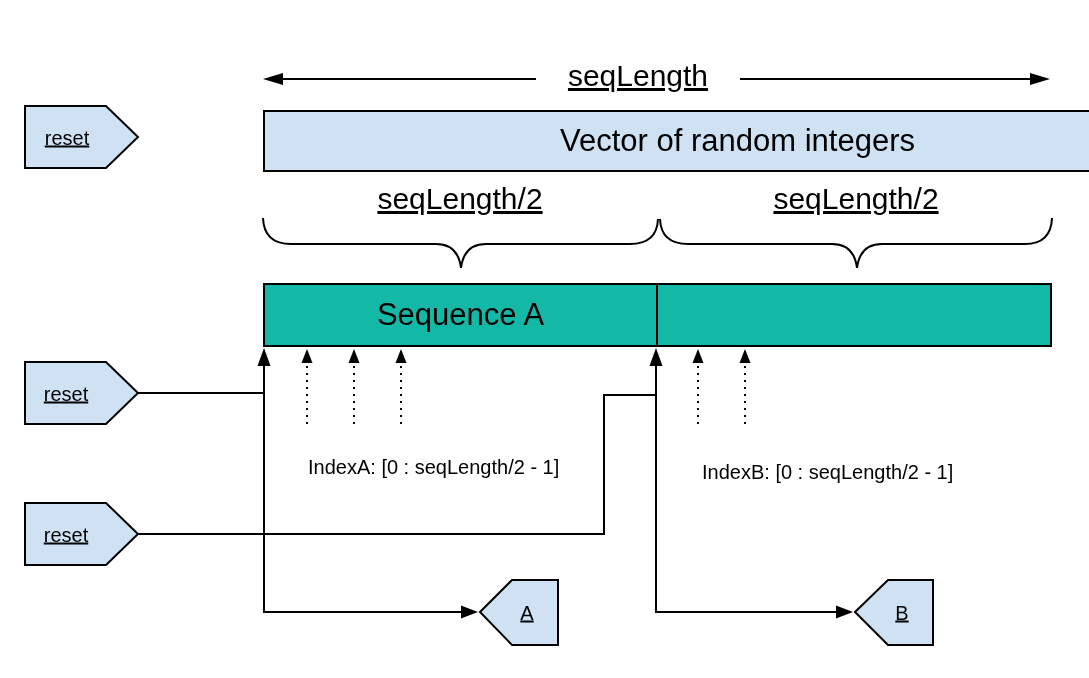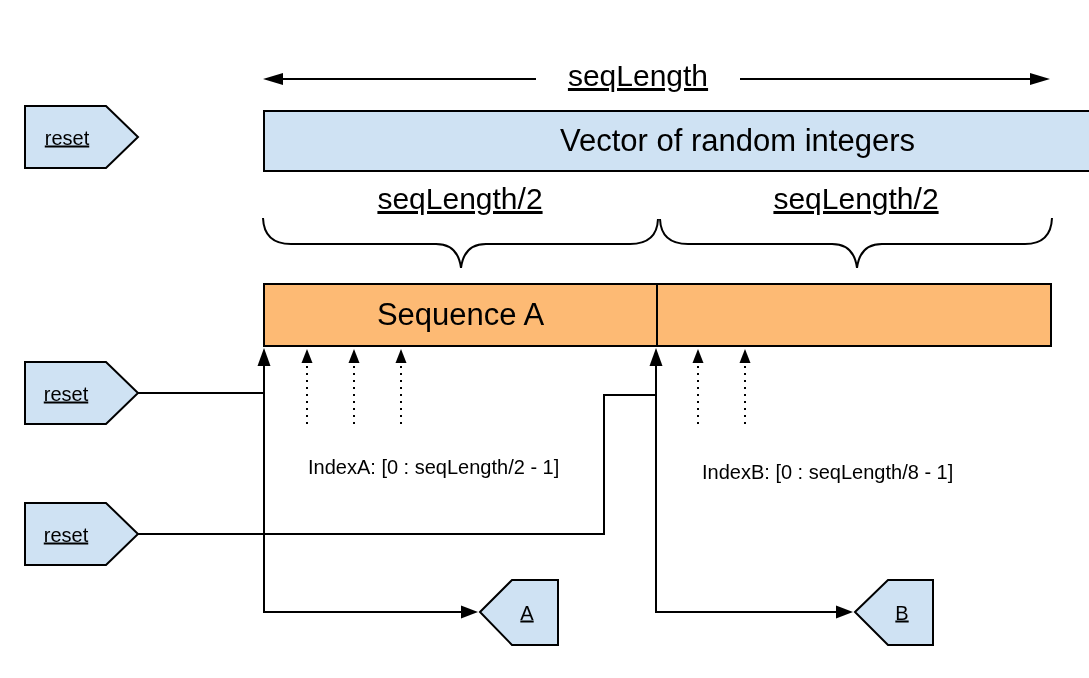--- a/index.html
+++ b/index.html
@@ -37,21 +37,21 @@
     background: #cfe2f3;
     border: 2px solid #000;
     display: flex;
     align-items: center;
     justify-content: center;
   }
   .seqwrap {
     position: absolute;
     box-sizing: border-box;
     border: 2px solid #000;
-    background: #fdba74;
+    background: #14b8a6;
     display: flex;
   }
   .seqcell {
     box-sizing: border-box;
     display: flex;
     align-items: center;
     justify-content: center;
   }
   .seqcell.a { width: 393px; border-right: 2px solid #000; }
   .seqcell.b { flex: 1; }
@@ -125,21 +125,21 @@
   <div class="lbl center" style="left:460px; top:199px; font-size:30px;">seqLength/2</div>
   <div class="lbl center" style="left:856px; top:199px; font-size:30px;">seqLength/2</div>
 
   <div class="seqwrap" style="left:263px; top:283px; width:789px; height:64px;">
     <div class="seqcell a">
       <span class="big">Sequence A</span>
     </div>
   </div>
 
   <div class="lbl small" style="left:308px; top:456px;">IndexA: [0 : seqLength/2 - 1]</div>
-  <div class="lbl small" style="left:702px; top:461px;">IndexB: [0 : seqLength/8 - 1]</div>
+  <div class="lbl small" style="left:702px; top:461px;">IndexB: [0 : seqLength/2 - 1]</div>
 
   <div class="lbl small center" style="left:67px; top:138px;">reset</div>
   <div class="lbl small center" style="left:66px; top:394px;">reset</div>
   <div class="lbl small center" style="left:66px; top:535px;">reset</div>
   <div class="lbl small center" style="left:527px; top:613px;">A</div>
   <div class="lbl small center" style="left:902px; top:613px;">B</div>
 
 </div>
 
 </body></html>

